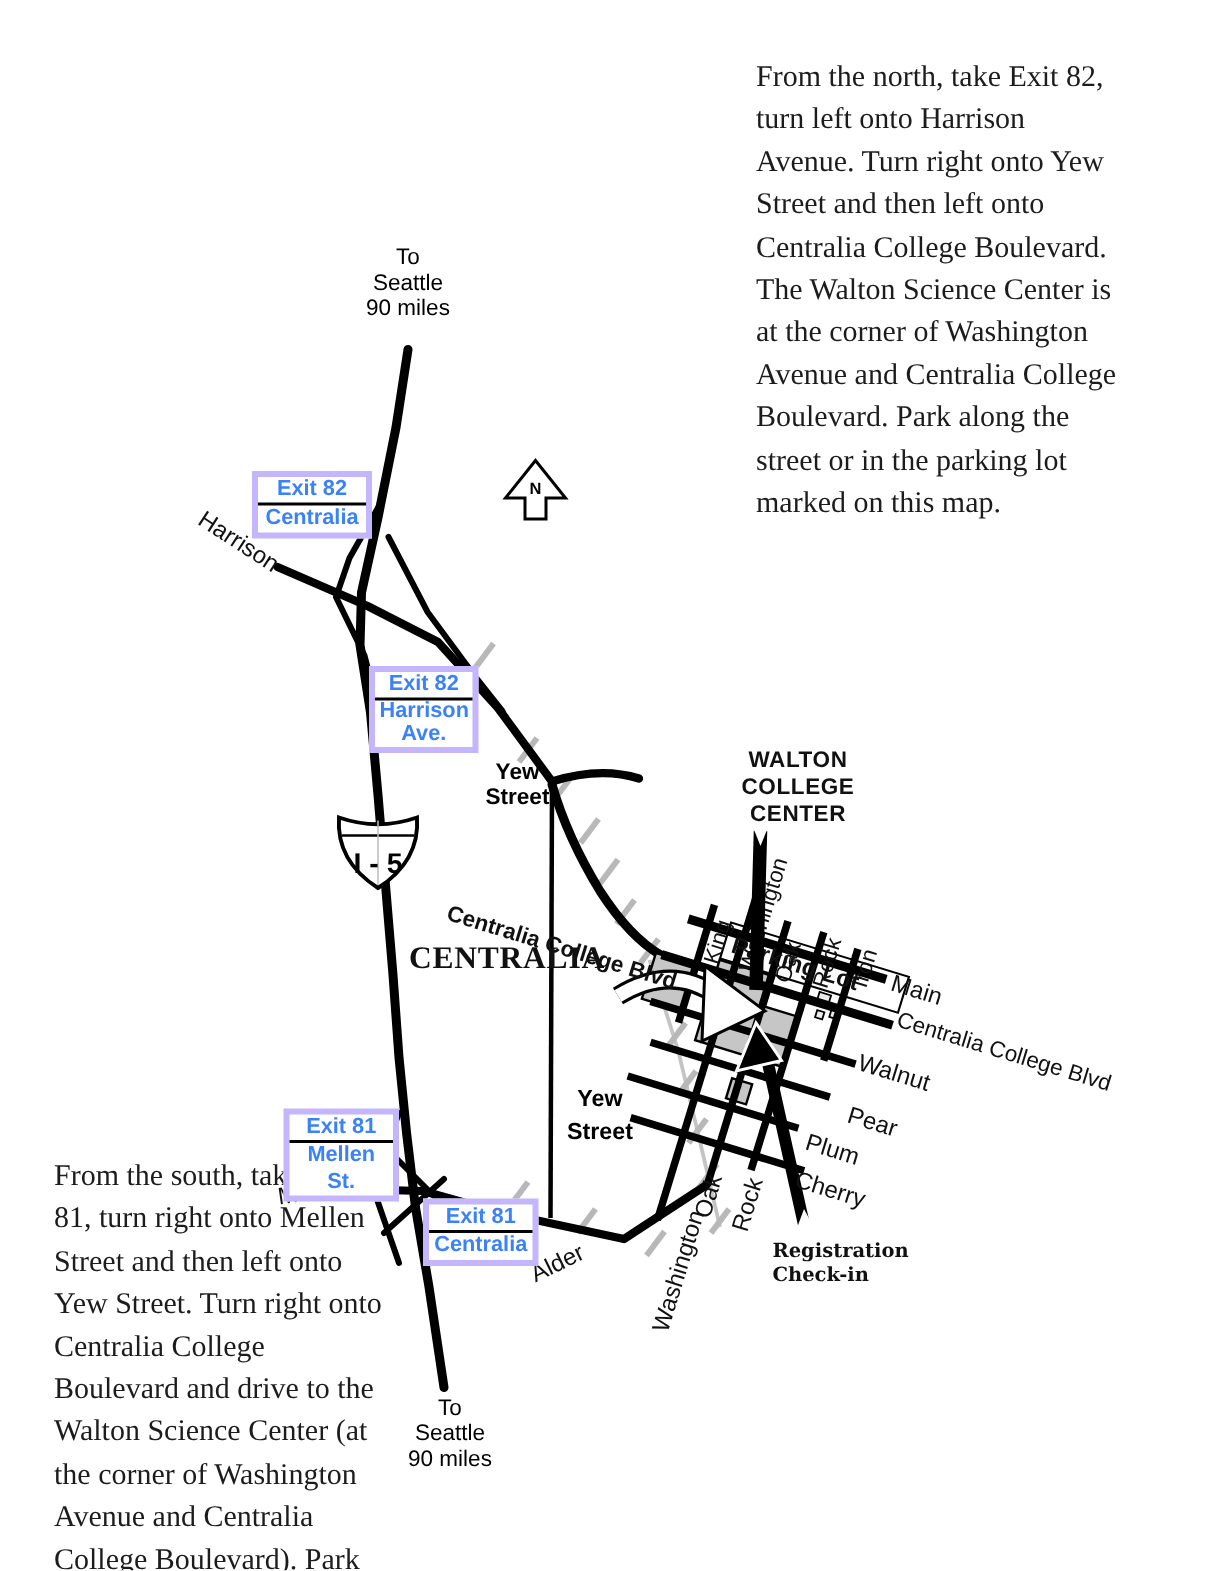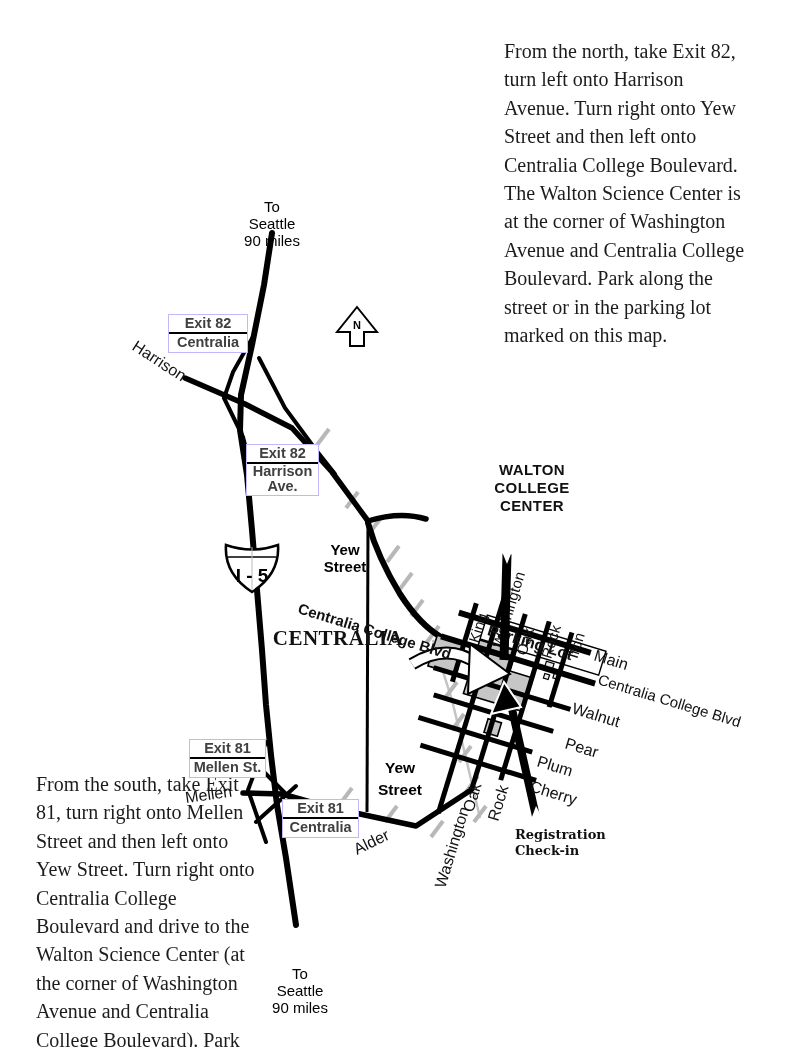--- a/index.html
+++ b/index.html
@@ -3,29 +3,29 @@
 <meta charset="utf-8">
 <style>
   html,body{margin:0;padding:0;background:#fff;}
   .page{position:relative;width:804px;height:1047px;background:#fff;overflow:hidden;
         font-family:"Liberation Sans",sans-serif;color:#111;}
   .page svg{position:absolute;left:0;top:0;}
   .abs{position:absolute;}
   
   .dirtext{font-family:"Liberation Serif",serif;font-size:20px;line-height:1.42;color:#1c1c1c;}
   
-  .maplabel{font-size:15px;line-height:1.12;text-align:center;color:#000;margin-top:35px;}
+  .maplabel{font-size:15px;line-height:1.12;text-align:center;color:#000;}
   .bold{font-weight:bold;}
   .walton{font-weight:bold;font-size:15px;line-height:1.2;letter-spacing:.4px;text-align:center;}
   .college{font-family:"Liberation Serif",serif;font-weight:bold;font-size:21px;line-height:1.06;
            text-align:center;letter-spacing:.5px;}
   .reg{font-family:"DejaVu Serif",serif;font-weight:bold;font-size:13px;line-height:1.25;}
   
-  .sign{position:absolute;border:1px solid #c4b5fd;background:#fff;text-align:center;
-        font-weight:bold;font-size:14.5px;line-height:1.2;color:#404040;box-sizing:border-box;}
+  .sign{position:absolute;border:4px solid #c4b5fd;background:#fff;text-align:center;
+        font-weight:bold;font-size:14.5px;line-height:1.2;color:#3b82f6;box-sizing:border-box;}
   .sign .cell{padding:0 3px;}
   .sign .cell + .cell{border-top:2px solid #000;}
   .sign .tight{line-height:.98;padding-bottom:2px;}
   
   .rd3{stroke:#000;stroke-width:3;fill:none;}
   .rd4{stroke:#000;stroke-width:4;fill:none;stroke-linecap:round;}
   .rd5{stroke:#000;stroke-width:5.5;fill:none;stroke-linecap:round;stroke-linejoin:round;}
   .rd6{stroke:#000;stroke-width:6;fill:none;stroke-linecap:round;stroke-linejoin:round;}
   .gs{stroke:#000;stroke-width:5;fill:none;stroke-linecap:butt;}
   .gs6{stroke:#000;stroke-width:6;fill:none;stroke-linecap:butt;}
@@ -208,21 +208,21 @@
 
   <div class="abs maplabel bold" style="left:310px;top:507px;width:70px;">
     <div>Yew</div>
     <div>Street</div>
   </div>
   <div class="abs maplabel bold" style="left:365px;top:722px;width:70px;font-size:15.5px;line-height:1.45;">
     <div>Yew</div>
     <div>Street</div>
   </div>
 
-  <div class="abs walton" style="left:486px;top:461px;width:92px;">
+  <div class="abs walton" style="left:486px;top:498px;width:92px;">
     <div>WALTON</div>
     <div>COLLEGE</div>
     <div>CENTER</div>
   </div>
   <div class="abs college" style="left:262px;top:627px;width:152px;">
     <div>CENTRALIA</div>
   </div>
   <div class="abs reg" style="left:515px;top:827px;">
     <div>Registration</div>
     <div>Check-in</div>

